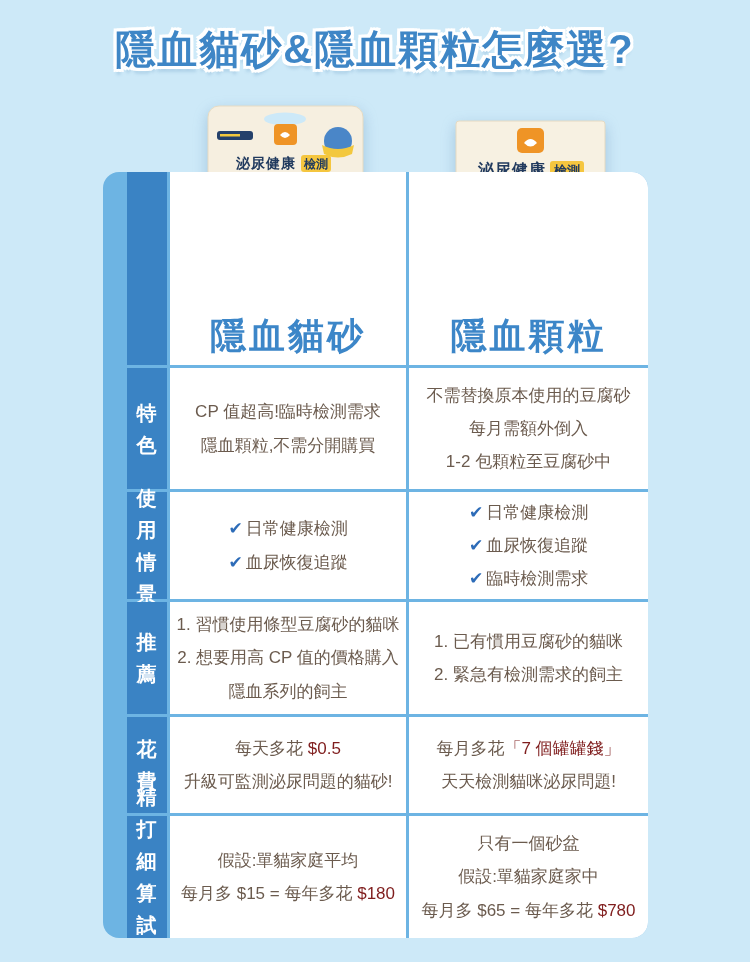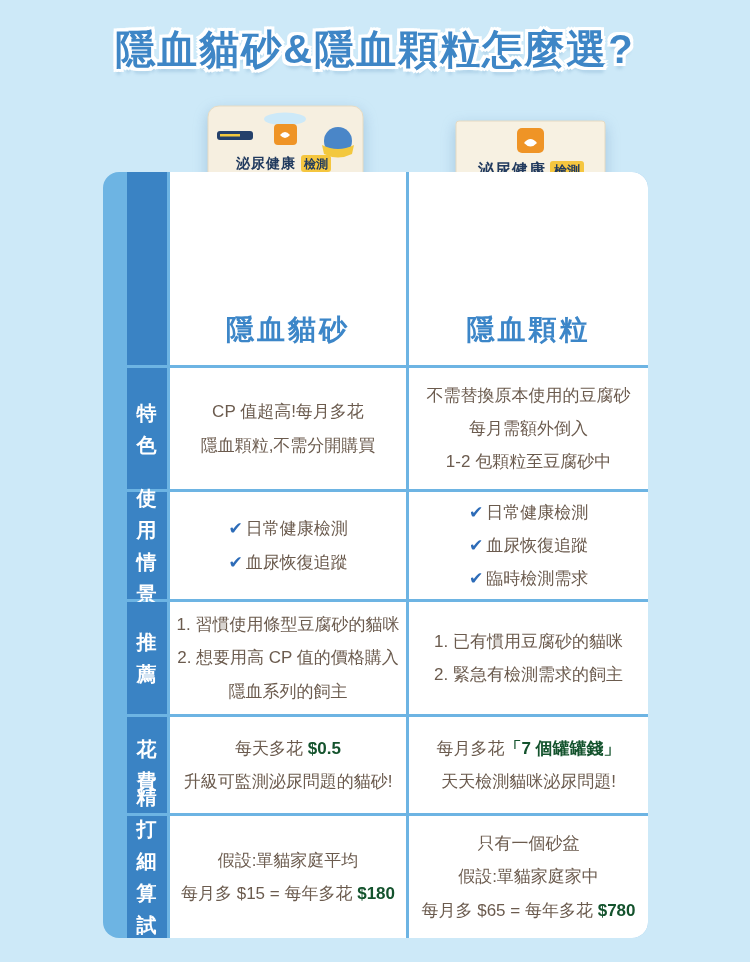--- a/index.html
+++ b/index.html
@@ -33,28 +33,28 @@
     background:#ffffff;
     display:flex; flex-direction:column; align-items:center; justify-content:center;
     text-align:center;
   }
   .label-cell{
     background:#3a83c4; color:#ffffff;
     font-weight:bold; font-size:20px; line-height:1.6;
     white-space:pre-line; letter-spacing:1px;margin-left:24px;
   }
   .header-cell{
-    justify-content:flex-end; padding-bottom:16px;
-    color:#3c86c8; font-size:28px; font-weight:bold; letter-spacing:3px;
+    justify-content:flex-end; padding-bottom:4px;
+    color:#3c86c8; font-size:36px; font-weight:bold; letter-spacing:3px;
   }
   .cell-line{
     font-size:17px; color:#6b5b4e; line-height:1.95;
     white-space:nowrap; font-weight:500;
   }
-  .hl{ color:#14532d; font-weight:bold; }
+  .hl{ color:#7f1d1d; font-weight:normal; }
   .check{ color:#2d6cb8; font-weight:bold; margin-right:3px; }
   
   .product{ position:absolute; filter:drop-shadow(0 5px 7px rgba(80,130,175,.35)); }
   .product-bag{ left:204px; top:104px; }
   .product-box{ left:454px; top:119px; }
   svg text{ font-family:"Liberation Sans","DejaVu Sans",sans-serif; }
 </style>
 </head>
 <body>
 
@@ -176,21 +176,21 @@
   </div>
 
   <div class="cmp-table">
 
     <div class="cell label-cell"></div>
     <div class="cell header-cell">隱血貓砂</div>
     <div class="cell header-cell">隱血顆粒</div>
 
     <div class="cell label-cell">特色</div>
     <div class="cell">
-        <div class="cell-line"><span>CP 值超高!每月多花</span></div>
+        <div class="cell-line"><span>CP 值超高!臨時檢測需求</span></div>
         <div class="cell-line"><span>隱血顆粒,不需分開購買</span></div>
       </div>
     <div class="cell">
         <div class="cell-line"><span>不需替換原本使用的豆腐砂</span></div>
         <div class="cell-line"><span>每月需額外倒入</span></div>
         <div class="cell-line"><span>1-2 包顆粒至豆腐砂中</span></div>
       </div>
 
     <div class="cell label-cell">使用
 情景</div>

